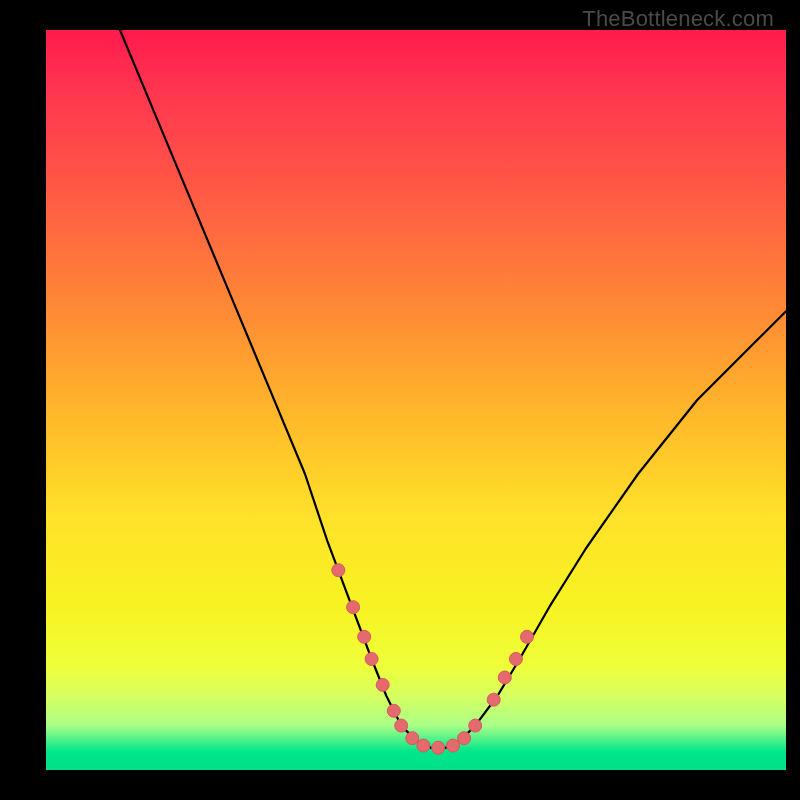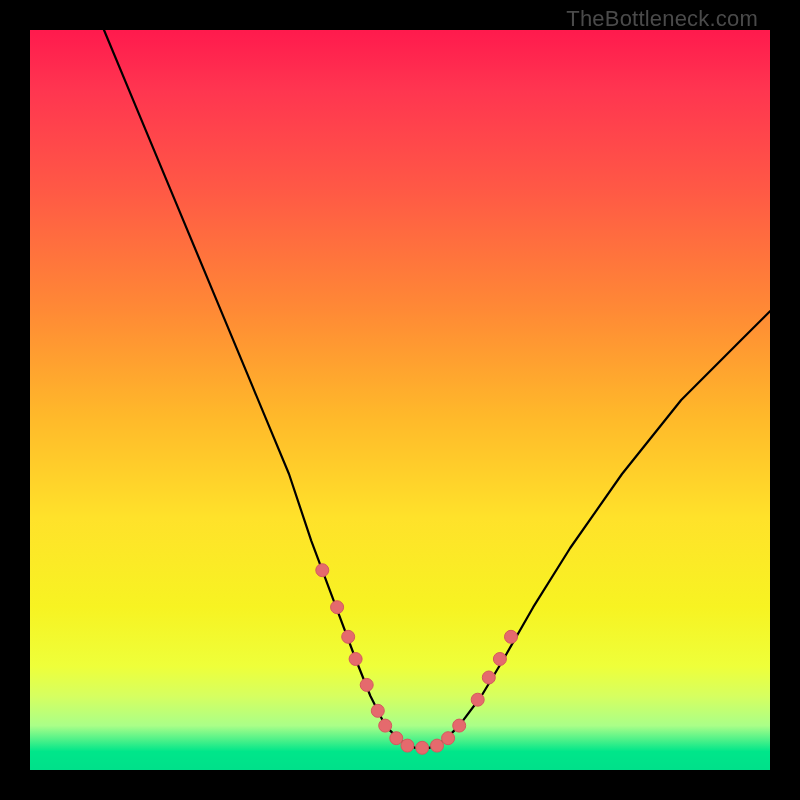--- a/index.html
+++ b/index.html
@@ -6,21 +6,21 @@
     margin: 0;
     padding: 0;
     width: 800px;
     height: 800px;
     background: #000;
     overflow: hidden;
     font-family: Arial, Helvetica, sans-serif;
   }
   .frame {
     position: absolute;
-    left: 0;
+    left: 16px;
     top: 0;
     width: 768px;
     height: 800px;
     background: #000;
   }
   .plot {
     position: absolute;
     left: 30px;
     top: 30px;
     width: 740px;

